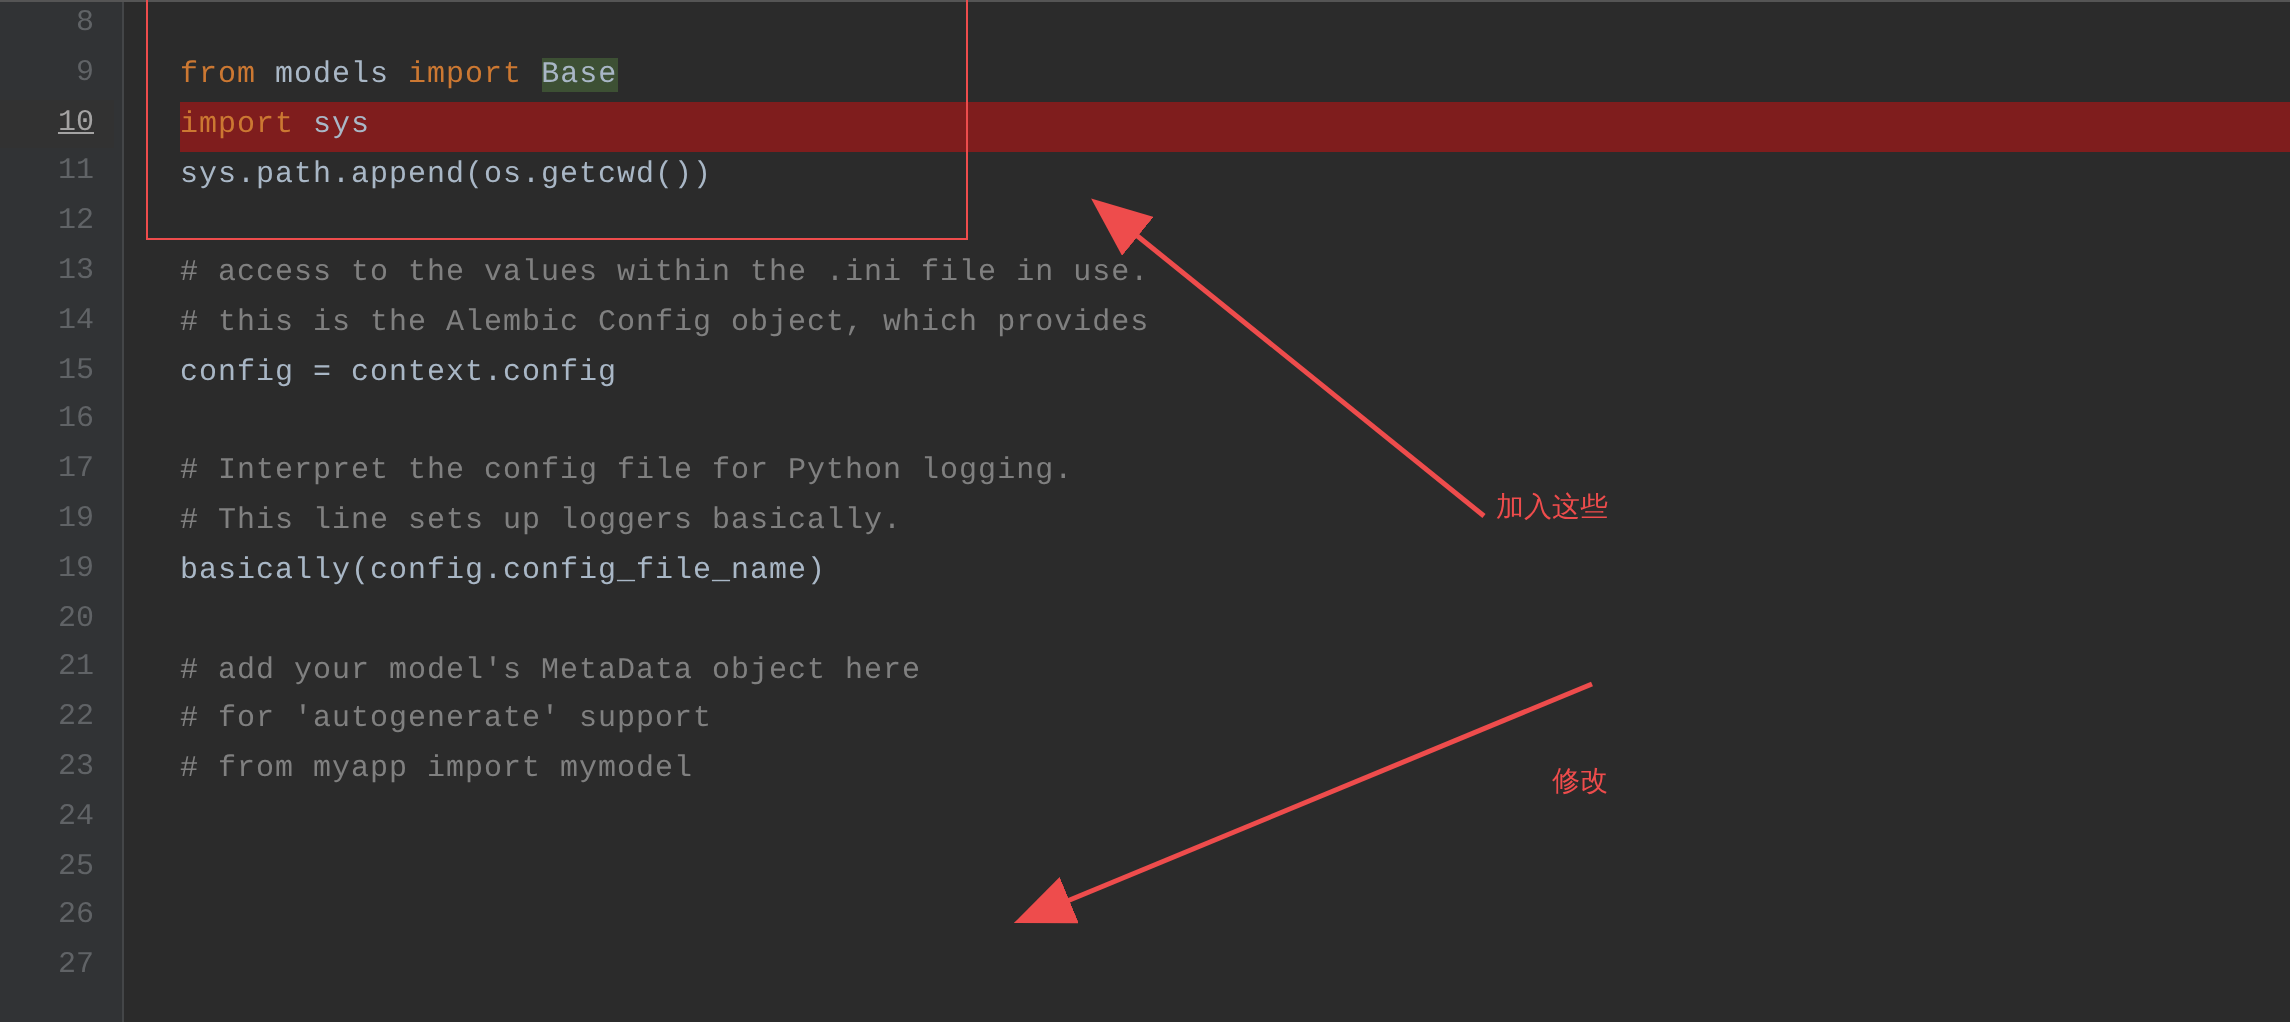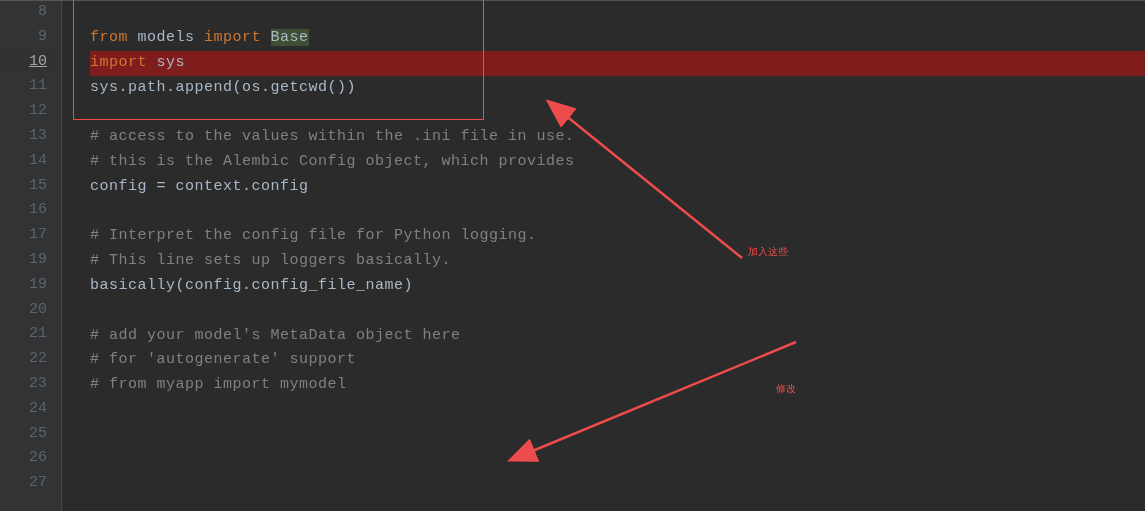--- a/index.html
+++ b/index.html
@@ -74,21 +74,21 @@
   .caret-line { background: #7f1d1d; }
   .red-box {
     position: absolute;
     border: 1.5px solid #ee4c4c;
     pointer-events: none;
   }
   .arrow-label {
     position: absolute;
     color: #ee4c4c;
     font-family: 'Microsoft YaHei', 'SimSun', sans-serif;
-    font-size: 10px;
+    font-size: 14px;
   }
   svg.overlay {
     position: absolute;
     left: 0;
     top: 0;
     pointer-events: none;
   }
   .top-border {
     position: absolute;
     top: 0; left: 0; right: 0;

